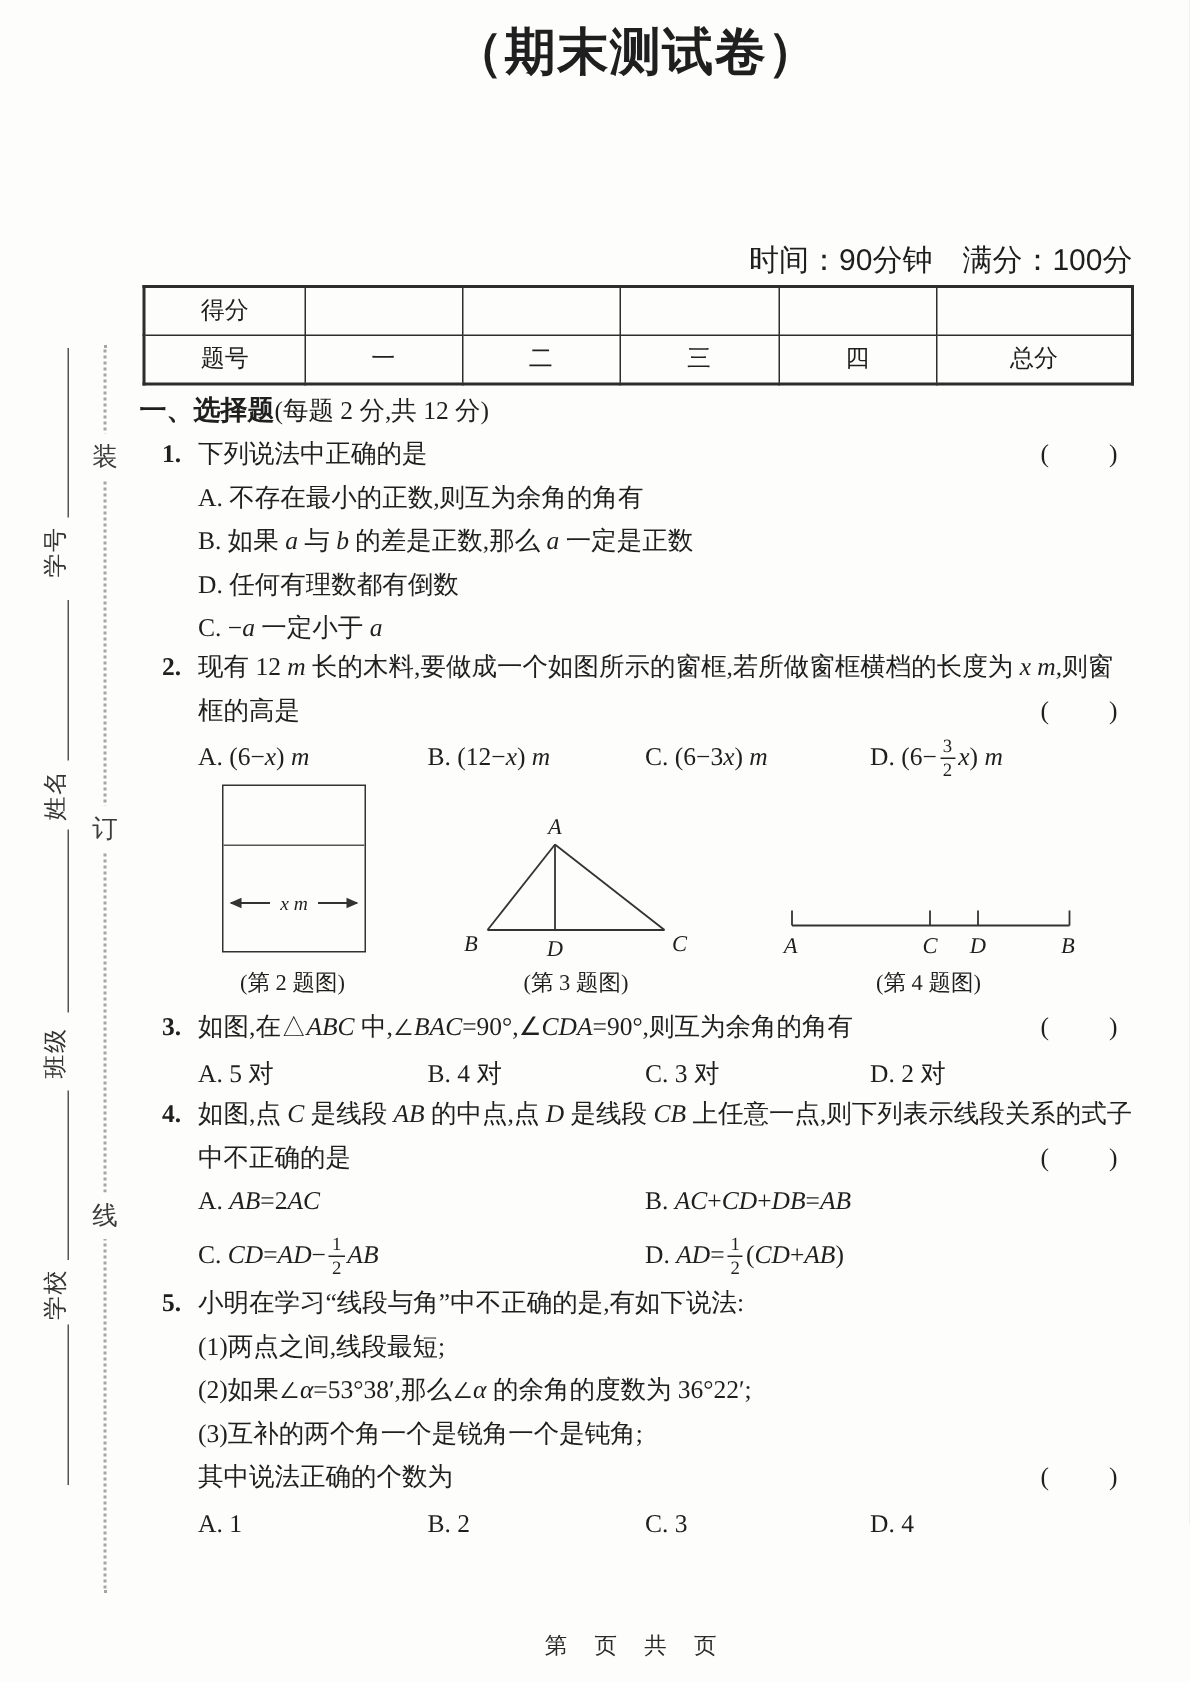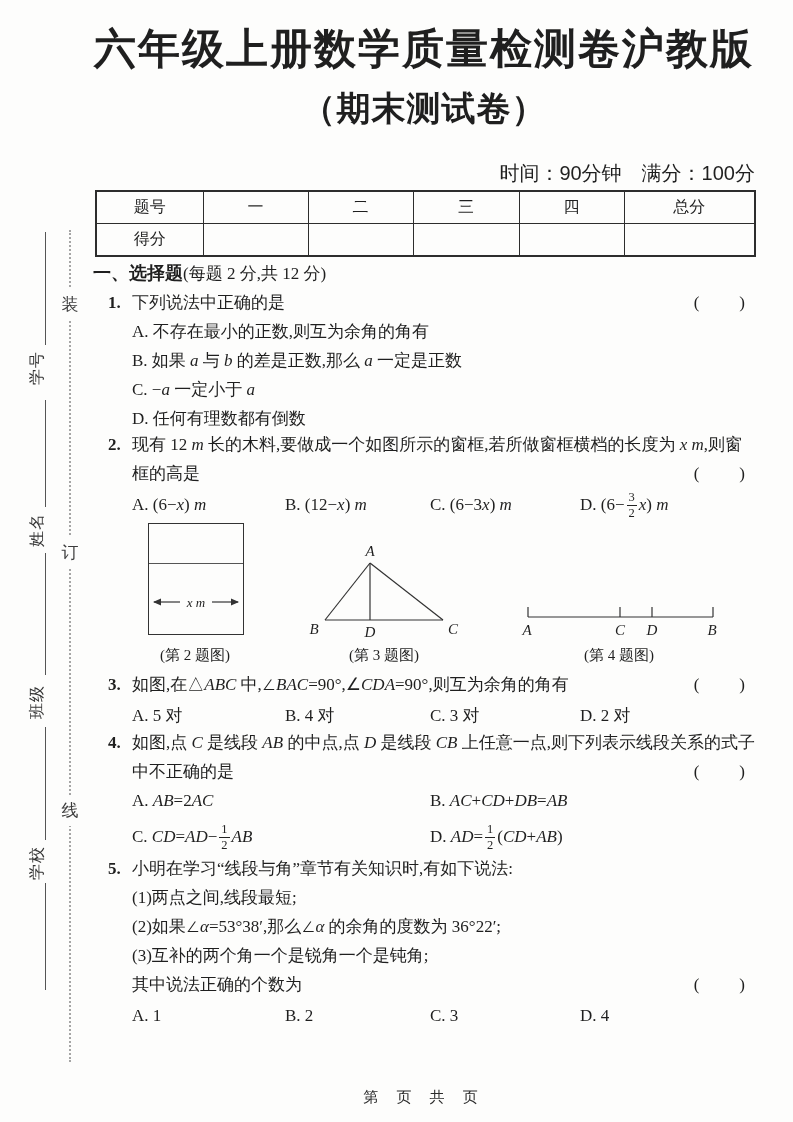--- a/index.html
+++ b/index.html
@@ -91,67 +91,66 @@
   <div class="fieldlabel" style="top:359px">学号</div>
   <div class="fieldline" style="top:400px;height:107px"></div>
   <div class="fieldlabel" style="top:521px">姓名</div>
   <div class="fieldline" style="top:553px;height:122px"></div>
   <div class="fieldlabel" style="top:693px">班级</div>
   <div class="fieldline" style="top:727px;height:113px"></div>
   <div class="fieldlabel" style="top:854px">学校</div>
   <div class="fieldline" style="top:883px;height:107px"></div>
 
   <div class="head">
-    <div class="title">六年级上册数学质量检测卷沪教版</div>
     <div class="subtitle">（期末测试卷）</div>
   </div>
   <div class="meta">时间：90分钟　满分：100分</div>
 
   <table class="score">
     <colgroup>
       <col style="width:107px">
         <col style="width:105px">
         <col style="width:105px">
       <col style="width:106px">
         <col style="width:105px">
         <col style="width:131px">
     </colgroup>
     <tbody>
         <tr>
+      <td>得分</td>
+      <td></td>
+      <td></td>
+      <td></td>
+      <td></td>
+      <td></td>
+    </tr>
+    <tr>
       <td>题号</td>
       <td>一</td>
       <td>二</td>
       <td>三</td>
       <td>四</td>
       <td>总分</td>
     </tr>
-    <tr>
-      <td>得分</td>
-      <td></td>
-      <td></td>
-      <td></td>
-      <td></td>
-      <td></td>
-    </tr>
   </tbody>
     </table>
 
   <div class="content">
     <div class="secheading">
       <span class="main">一、选择题</span><span class="note">(每题 2 分,共 12 分)</span>
     </div>
 
     <div id="questions">
         <div class="q" style="top: 288px;">
           <span class="qnum">1.</span>
           <div class="qline">下列说法中正确的是<span class="bracket">(　　)</span></div>
           <div class="qline">A. 不存在最小的正数,则互为余角的角有</div>
           <div class="qline">B. 如果 <i>a</i> 与 <i>b</i> 的差是正数,那么 <i>a</i> 一定是正数</div>
+          <div class="qline">D. 任何有理数都有倒数</div>
           <div class="qline">C. −<i>a</i> 一定小于 <i>a</i></div>
-          <div class="qline">D. 任何有理数都有倒数</div>
         </div>
         <div class="q" style="top: 430px;">
           <span class="qnum">2.</span>
           <div class="qline">现有 12 <i>m</i> 长的木料,要做成一个如图所示的窗框,若所做窗框横档的长度为 <i>x</i> <i>m</i>,则窗</div>
           <div class="qline">框的高是<span class="bracket">(　　)</span></div>
           <div class="optrow" style="height: 34px; line-height: 34px;">
             <span class="opt" style="left: 39px;">A. (6−<i>x</i>) <i>m</i></span>
             <span class="opt" style="left: 192px;">B. (12−<i>x</i>) <i>m</i></span>
             <span class="opt" style="left: 337px;">C. (6−3<i>x</i>) <i>m</i></span>
             <span class="opt" style="left: 487px;">D. (6−<span class="frac">
@@ -184,21 +183,21 @@
                 <span class="fd">2</span>
               </span><i>AB</i></span>
             <span class="opt" style="left: 337px;">D. <i>AD</i>=<span class="frac">
                 <span class="fn">1</span>
                 <span class="fd">2</span>
               </span>(<i>CD</i>+<i>AB</i>)</span>
           </div>
         </div>
         <div class="q" style="top: 854px;">
           <span class="qnum">5.</span>
-          <div class="qline">小明在学习“线段与角”章节有关知识时,有如下说法:</div>
+          <div class="qline">小明在学习“线段与角”中不正确的是,有如下说法:</div>
           <div class="qline">(1)两点之间,线段最短;</div>
           <div class="qline">(2)如果∠<i>α</i>=53°38′,那么∠<i>α</i> 的余角的度数为 36°22′;</div>
           <div class="qline">(3)互补的两个角一个是锐角一个是钝角;</div>
           <div class="qline">其中说法正确的个数为<span class="bracket">(　　)</span></div>
           <div class="optrow" style="height: 34px; line-height: 34px;">
             <span class="opt" style="left: 39px;">A. 1</span>
             <span class="opt" style="left: 192px;">B. 2</span>
             <span class="opt" style="left: 337px;">C. 3</span>
             <span class="opt" style="left: 487px;">D. 4</span>
           </div>

